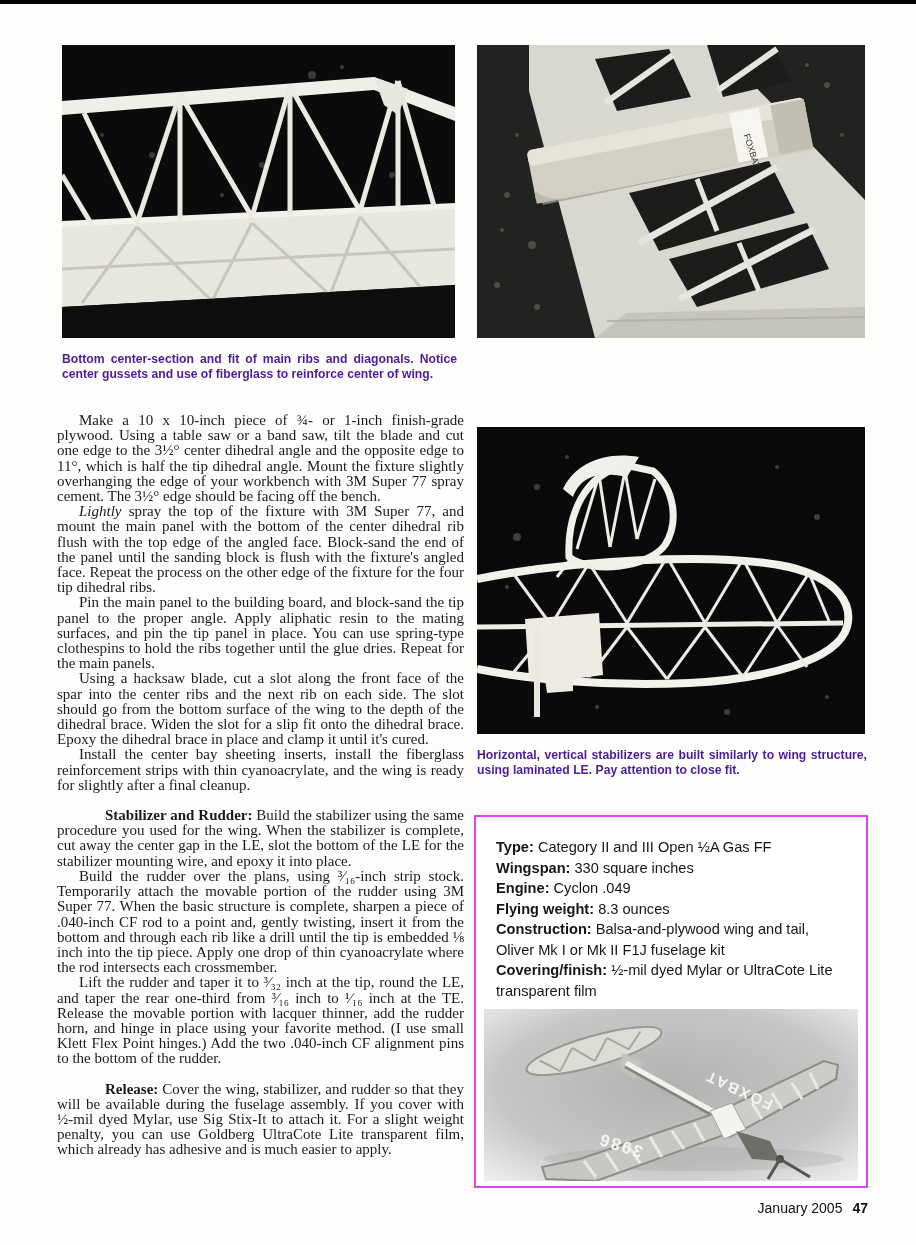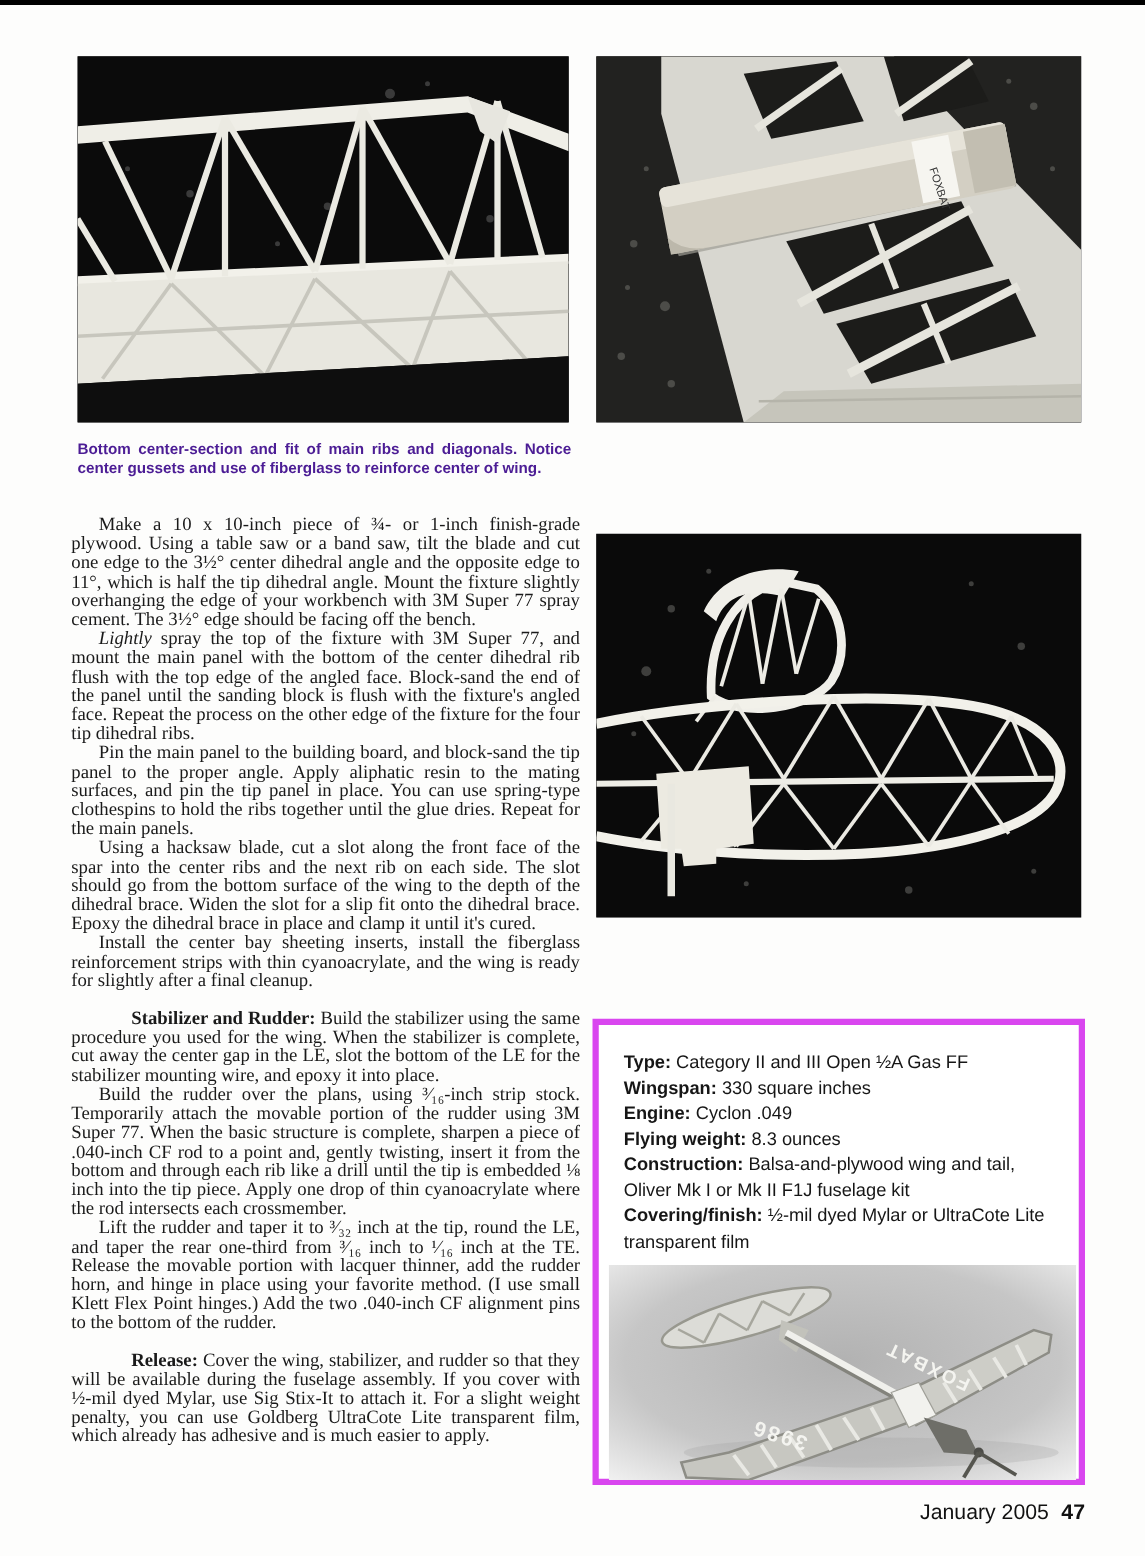--- a/index.html
+++ b/index.html
@@ -30,35 +30,35 @@
     font-size:15px; line-height:15.2px; text-align:justify;
   }
   .body-para { text-align:justify; }
   .body-para.indent { text-indent:22px; }
   .body-para.space-before { margin-top:15px; }
   .lead-bold { font-weight:bold;margin-left:48px; }
   .lead-italic { font-style:italic; }
 
   #spec-box {
     position:absolute; left:474px; top:815px; width:394px; height:373px;
-    border:5px solid #d946ef; background:#fff;
+    border:2px solid #d946ef; background:#fff;
   }
   #spec-list {
     position:absolute; left:20px; top:20px; width:352px;
     font-family:"Liberation Sans", sans-serif; font-size:14.6px;
     line-height:20.5px; color:#161616;
   }
   .spec-label { font-weight:bold; }
   #spec-photo {
     position:absolute; left:8px; top:192px; width:374px; height:172px;
   }
 
   #footer {
     position:absolute; right:48px; top:1200px;
-    font-family:"Liberation Sans", sans-serif; font-size:17px; color:#111;
+    font-family:"Liberation Sans", sans-serif; font-size:14px; color:#111;
     white-space:nowrap;
   }
   #footer .page-num { font-weight:bold; margin-left:10px; }
 
   svg { display:block; }
 </style>
 </head>
 <body>
 
 <div id="page">
@@ -225,20 +225,21 @@
           <line x1="266" y1="250" x2="300" y2="198"></line>
             <line x1="300" y1="198" x2="330" y2="240"></line>
         </g>
 
         <polygon points="48,192 122,186 126,248 96,252 96,264 70,266 68,252 52,252" fill="#eceae1"></polygon>
         <line x1="60" y1="200" x2="60" y2="290" stroke="#e9e8e0" stroke-width="6"></line>
       </g>
     </svg>
   </div>
 
+  <div class="caption" id="caption-stabs">Horizontal, vertical stabilizers are built similarly to wing structure, using laminated LE. Pay attention to close fit.</div>
 
   <div id="spec-box">
     <div id="spec-list">
         <div class="spec-line"><span class="spec-label">Type:</span> Category II and III Open ½A Gas FF</div>
         <div class="spec-line"><span class="spec-label">Wingspan:</span> 330 square inches</div>
         <div class="spec-line"><span class="spec-label">Engine:</span> Cyclon .049</div>
         <div class="spec-line"><span class="spec-label">Flying weight:</span> 8.3 ounces</div>
         <div class="spec-line"><span class="spec-label">Construction:</span> Balsa-and-plywood wing and tail, Oliver Mk I or Mk II F1J fuselage kit</div>
         <div class="spec-line"><span class="spec-label">Covering/finish:</span> ½-mil dyed Mylar or UltraCote Lite transparent film</div>
       </div>

